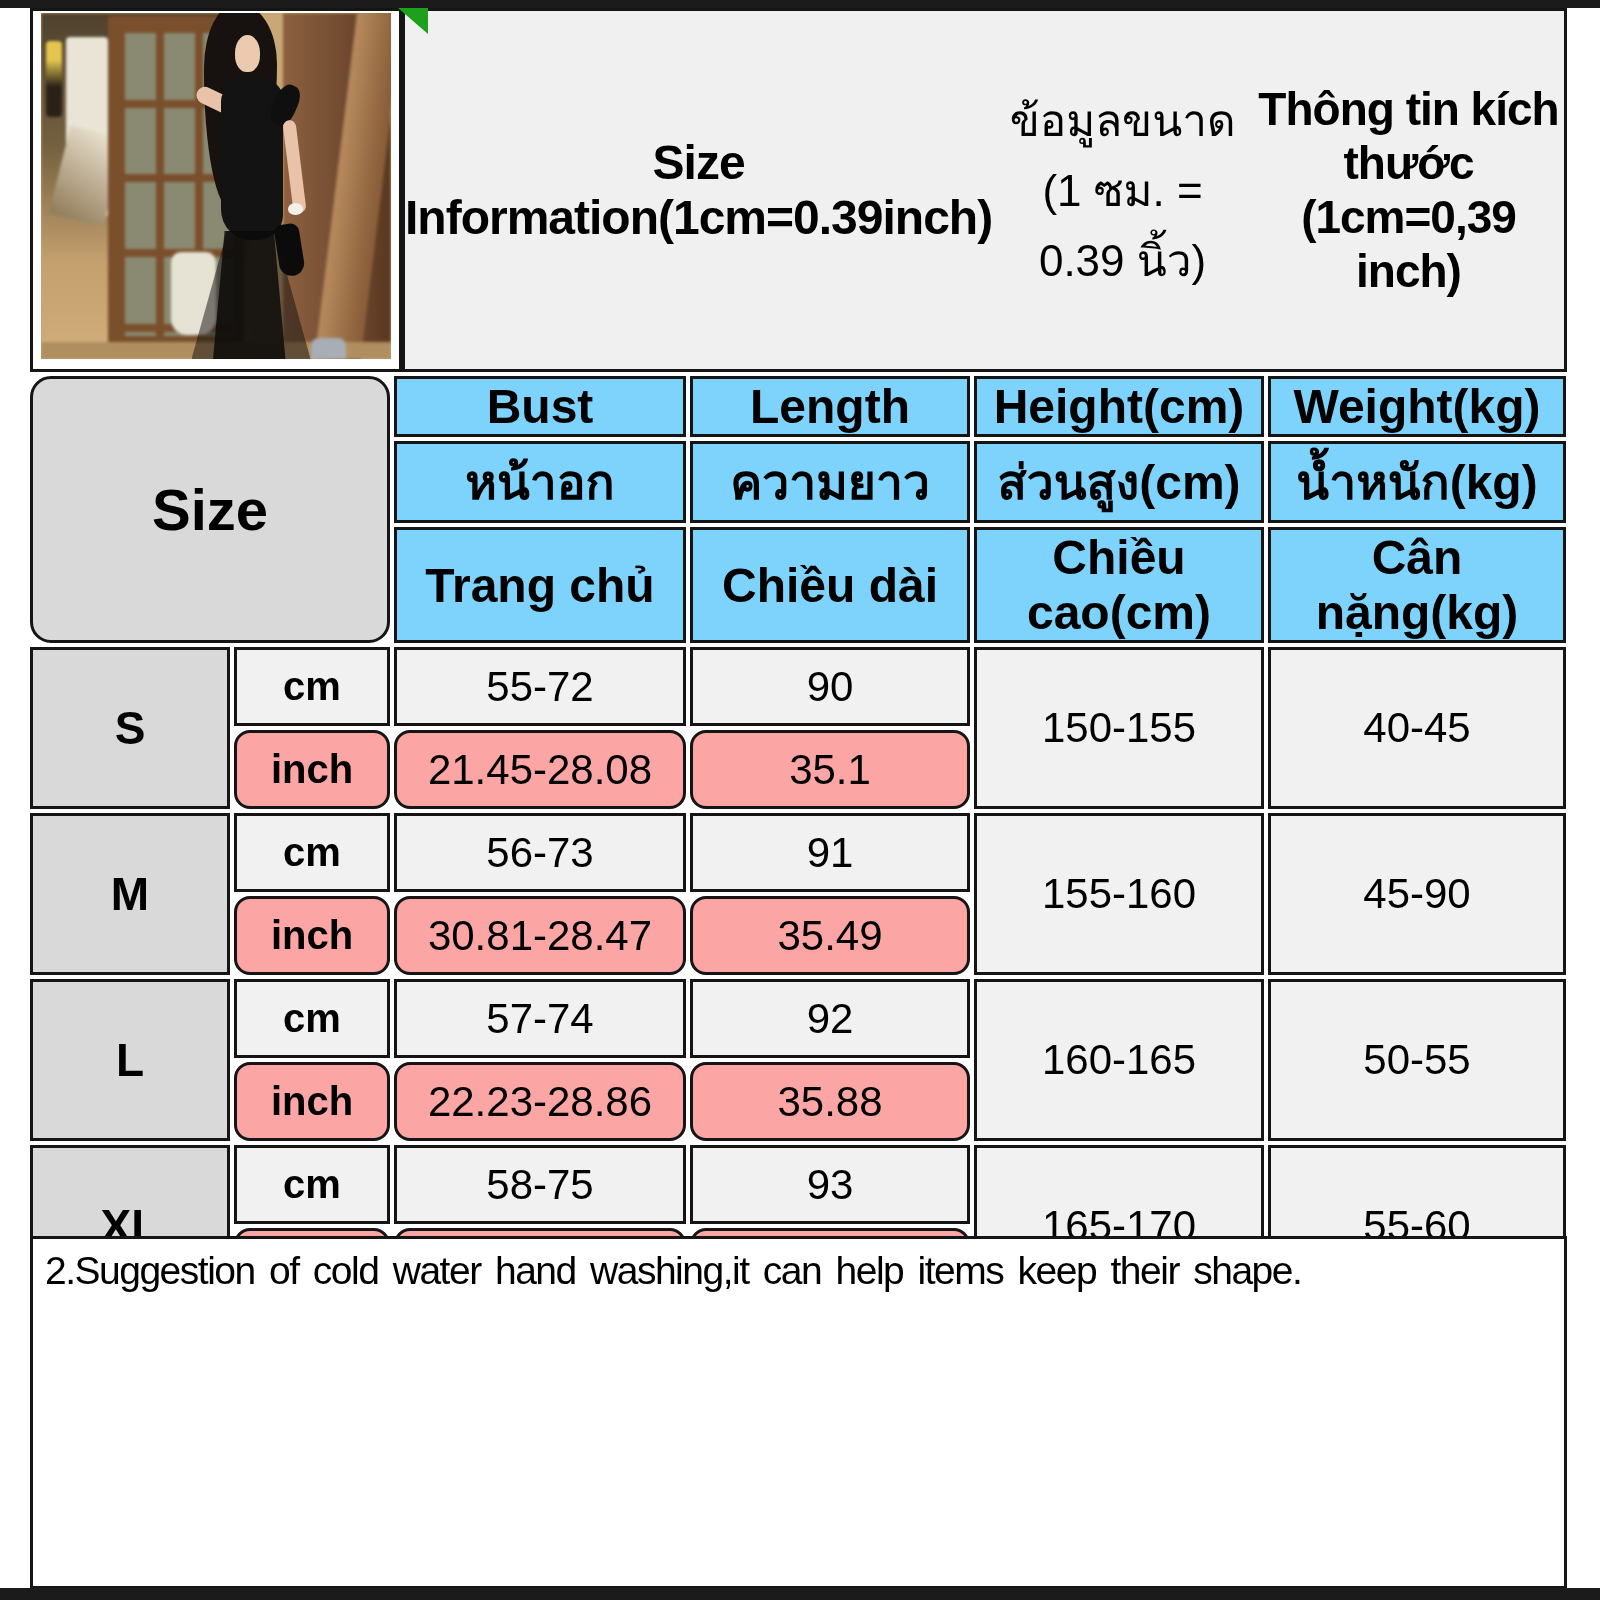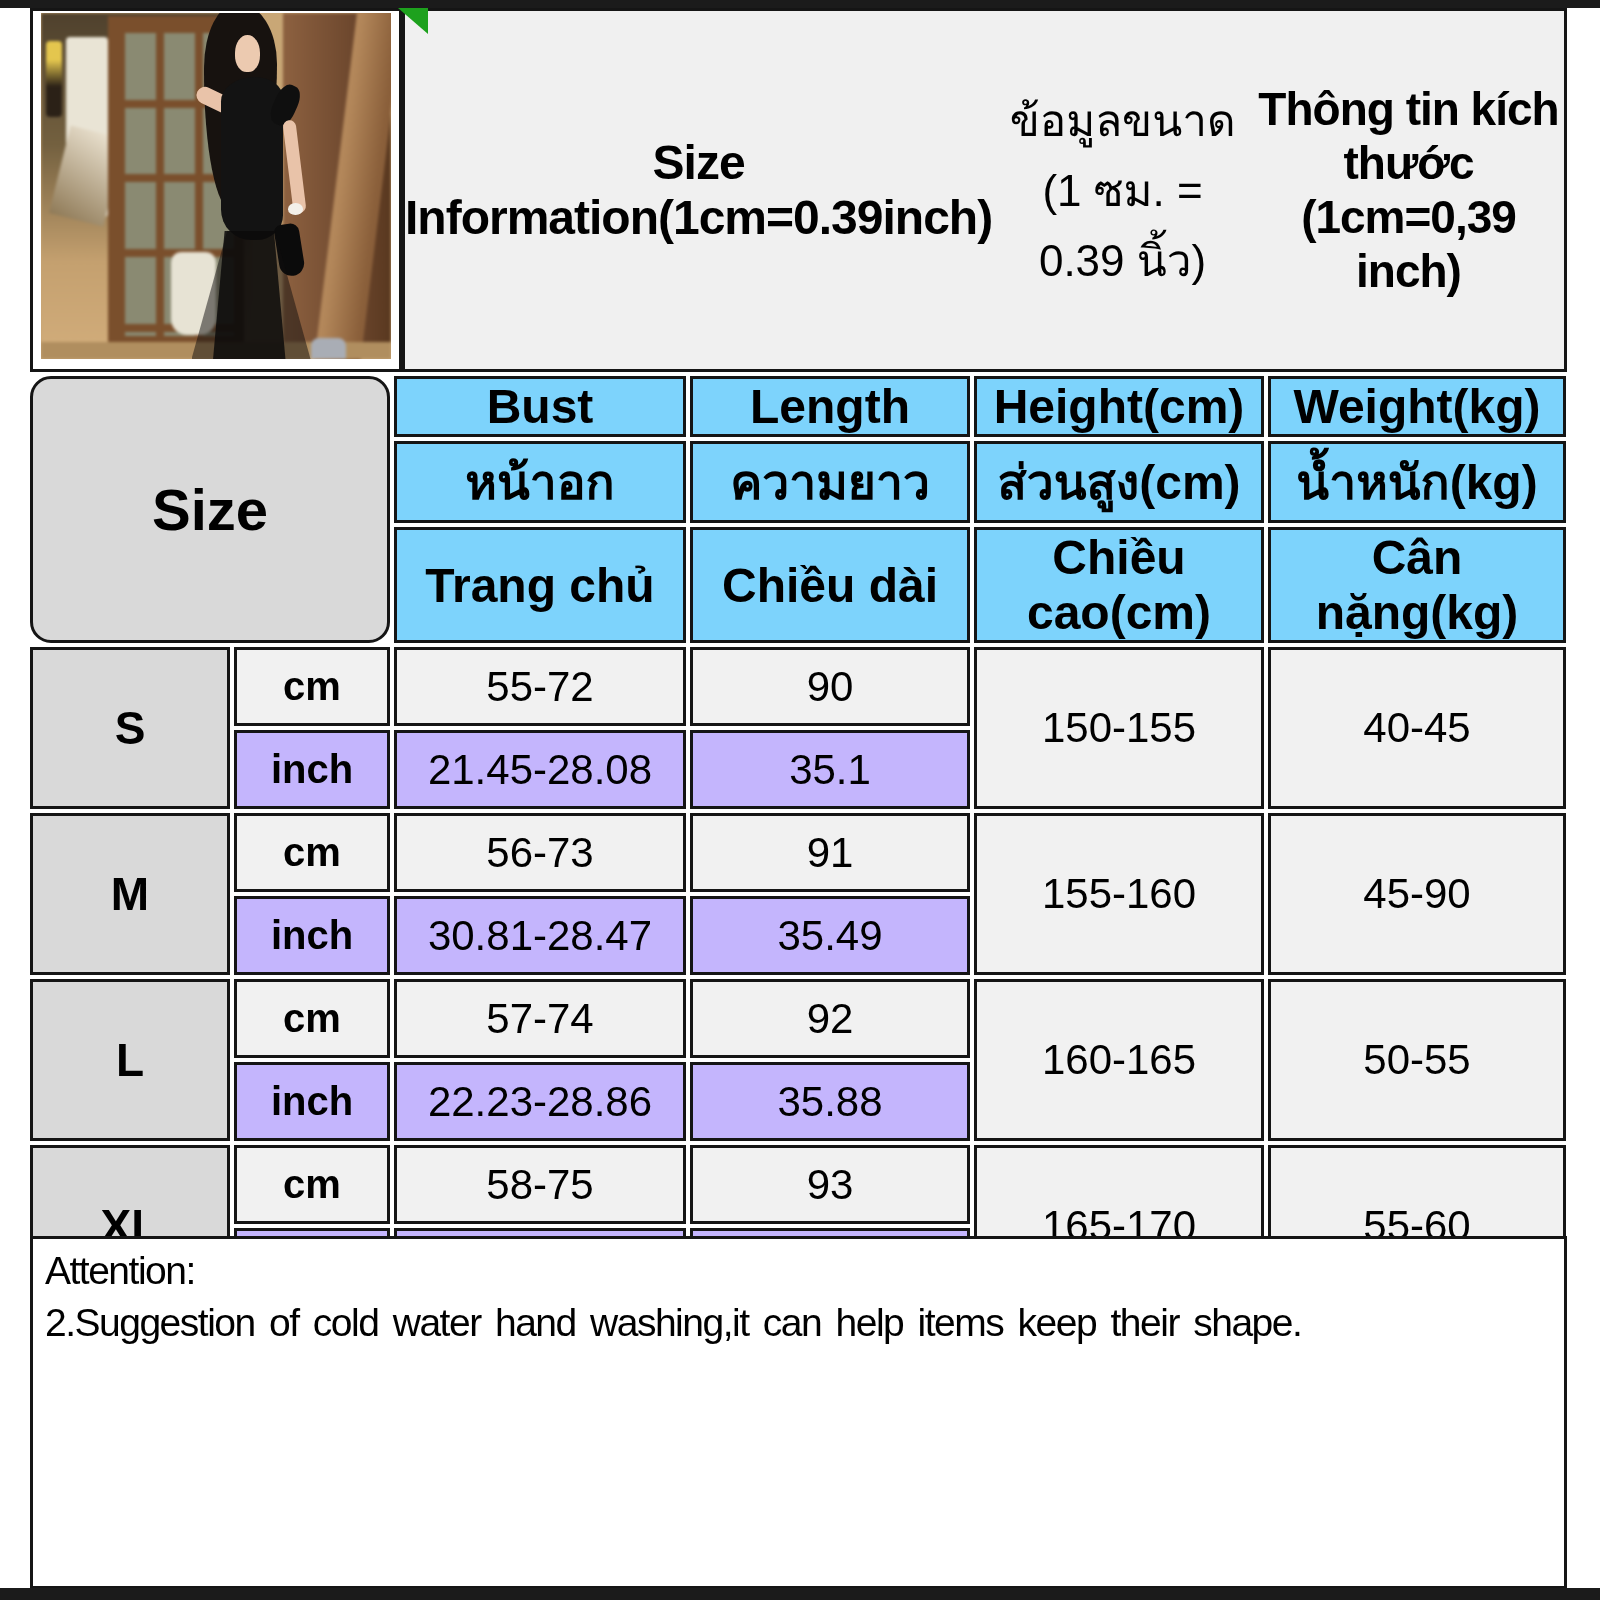--- a/index.html
+++ b/index.html
@@ -71,21 +71,21 @@
   .size-table td{border:3px solid #151515;text-align:center;vertical-align:middle;
                  overflow:hidden;padding:0;}
   tr.hrow td{height:54px;}
   tr.drow td{height:73px;}
   .c-size{background:#d9d9d9;font-size:58px;font-weight:bold;border-radius:21px;}
   .c-letter{background:#d9d9d9;font-size:46px;font-weight:bold;}
   .c-head{background:#7dd3fc;font-size:48px;font-weight:bold;}
   .c-unit{font-size:40px;font-weight:bold;}
   .c-val{font-size:42px;}
   .bg-light{background:#f1f1f1;}
-  .bg-white{background:#c4b5fd;}
+  .bg-white{background:#fca5a5;border-radius:16px;}
 
   
   .attention{position:absolute;left:30px;top:1236px;width:1537px;height:353px;box-sizing:border-box;
              border:3px solid #151515;background:#fff;padding:6px 12px;
              font-size:39px;line-height:1.34;letter-spacing:-1.5px;word-spacing:5px;}
 </style>
 </head>
 <body>
 
 <div class="canvas">
@@ -213,19 +213,18 @@
       </tr>
       <tr class="drow">
         <td class="c-unit bg-white">inch</td>
         <td class="c-val bg-white">22.62-24.37</td>
         <td class="c-val bg-white">36.27</td>
       </tr>
     </tbody>
   </table>
 
   <div class="attention">
-    <div>Attention:</div>
     <div>2.Suggestion of cold water hand washing,it can help items keep their shape.</div>
   </div>
 
   <div class="bottom-strip"></div>
 
 </div>
 
 </body></html>

